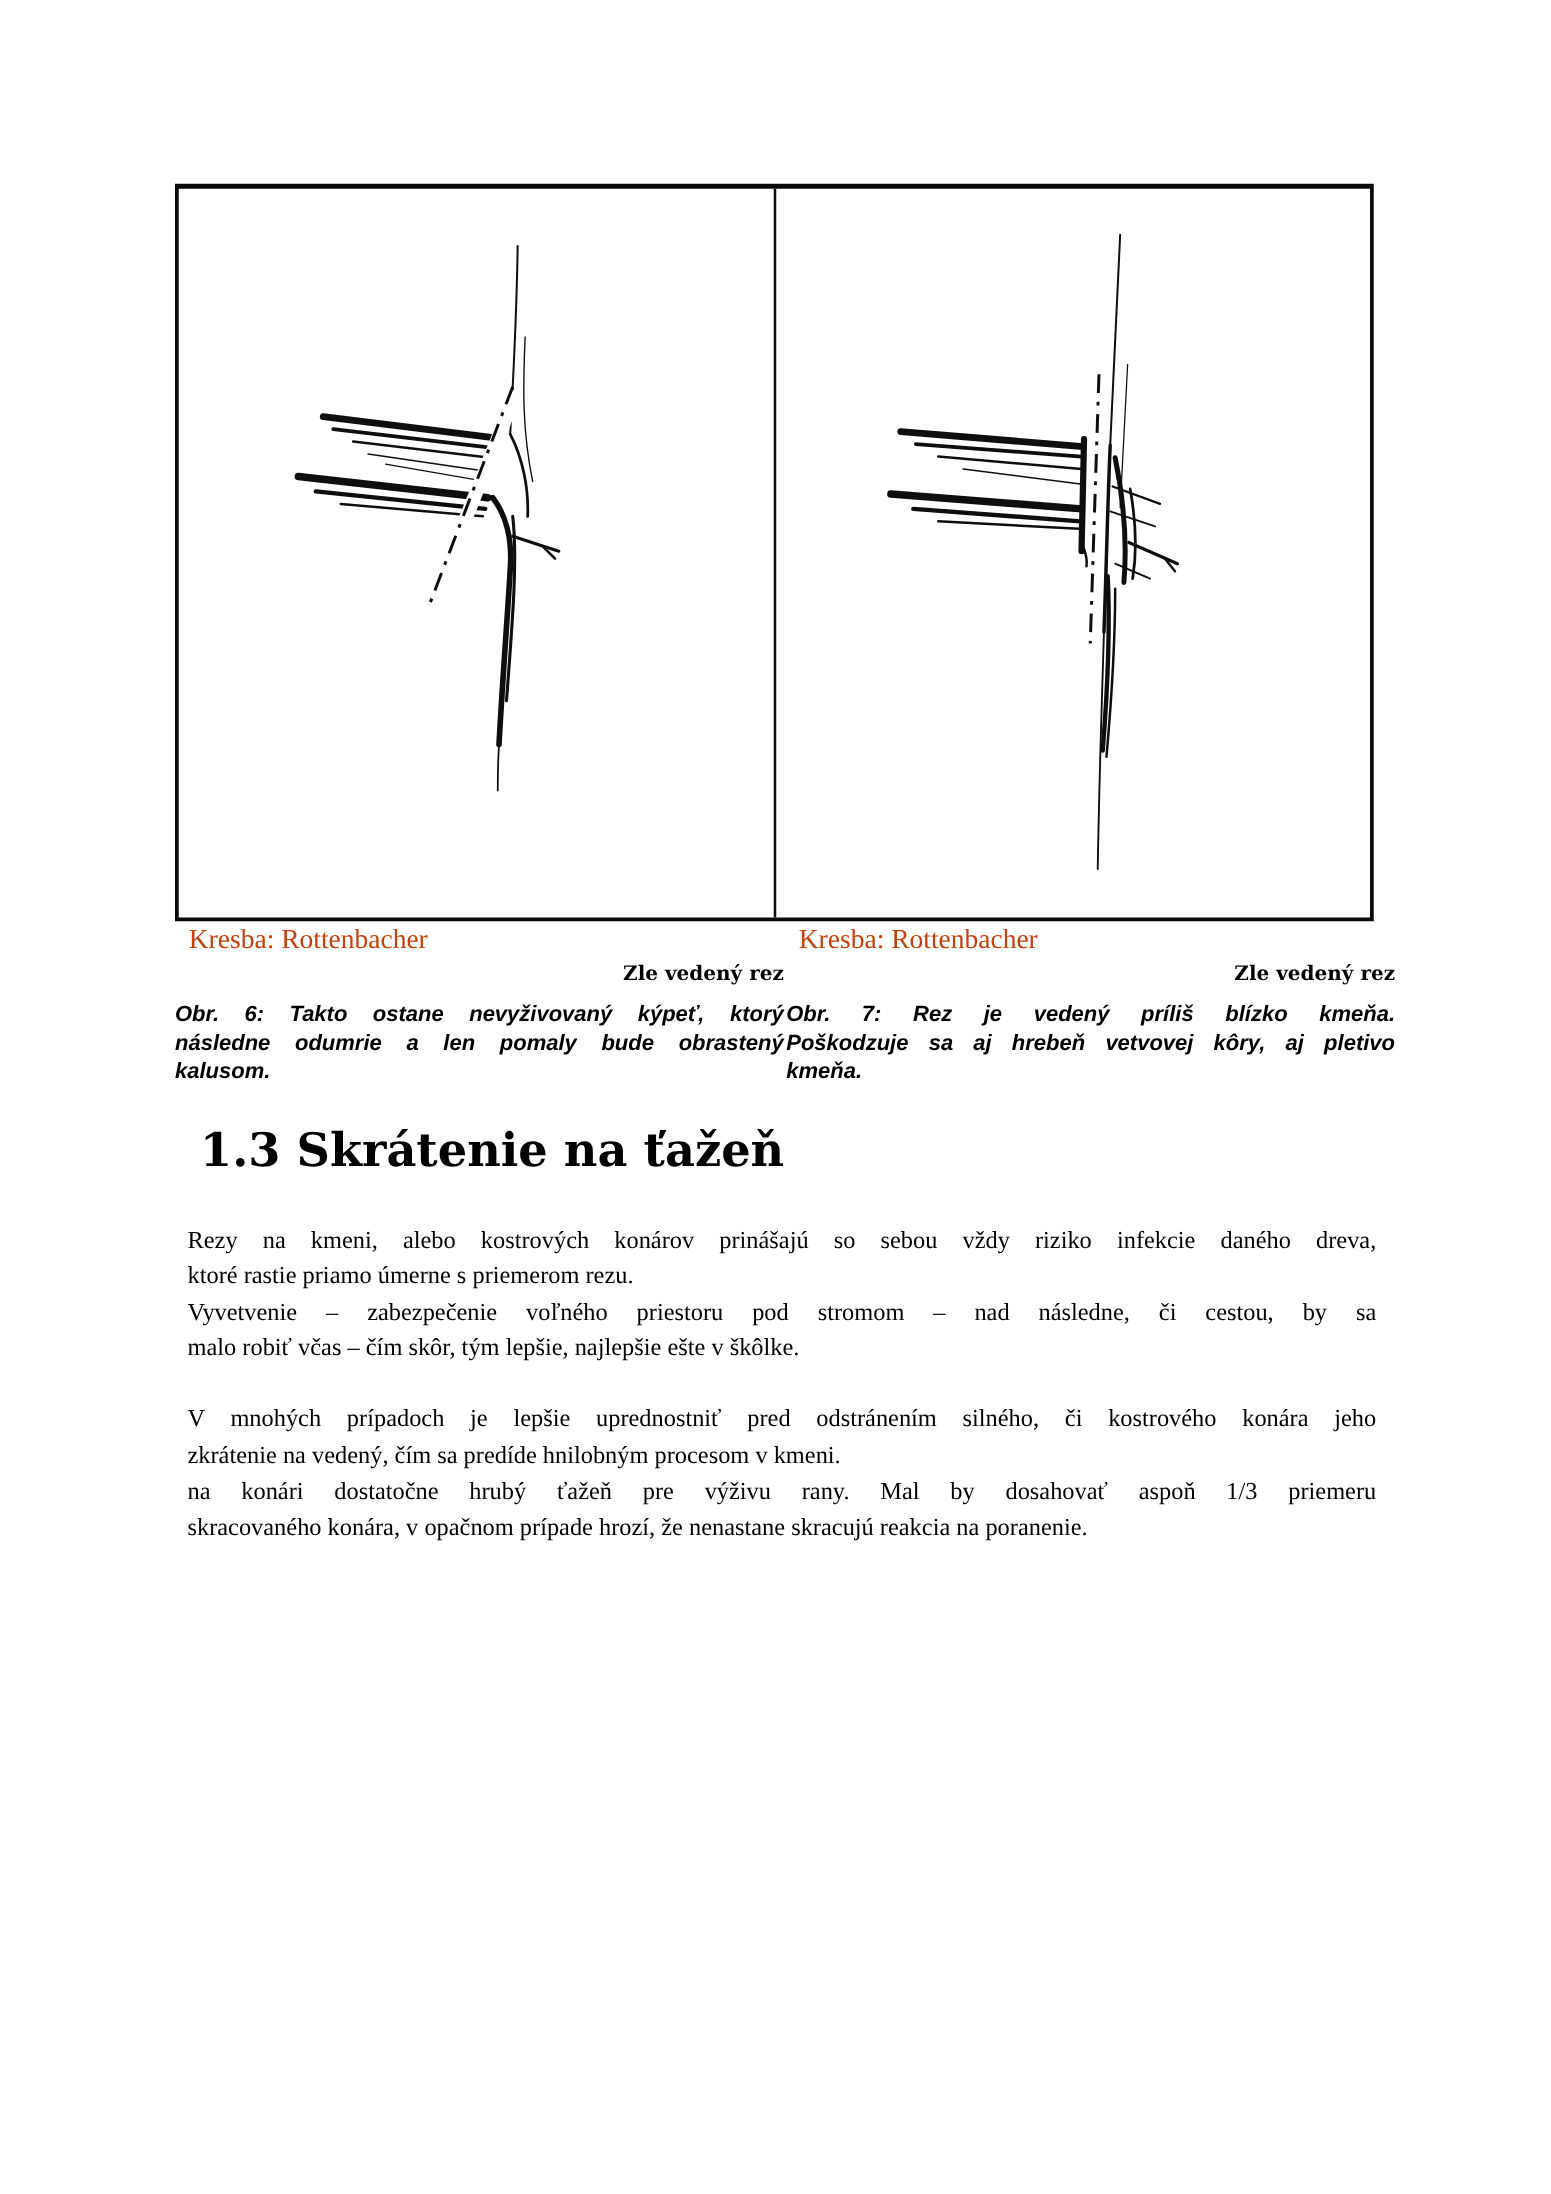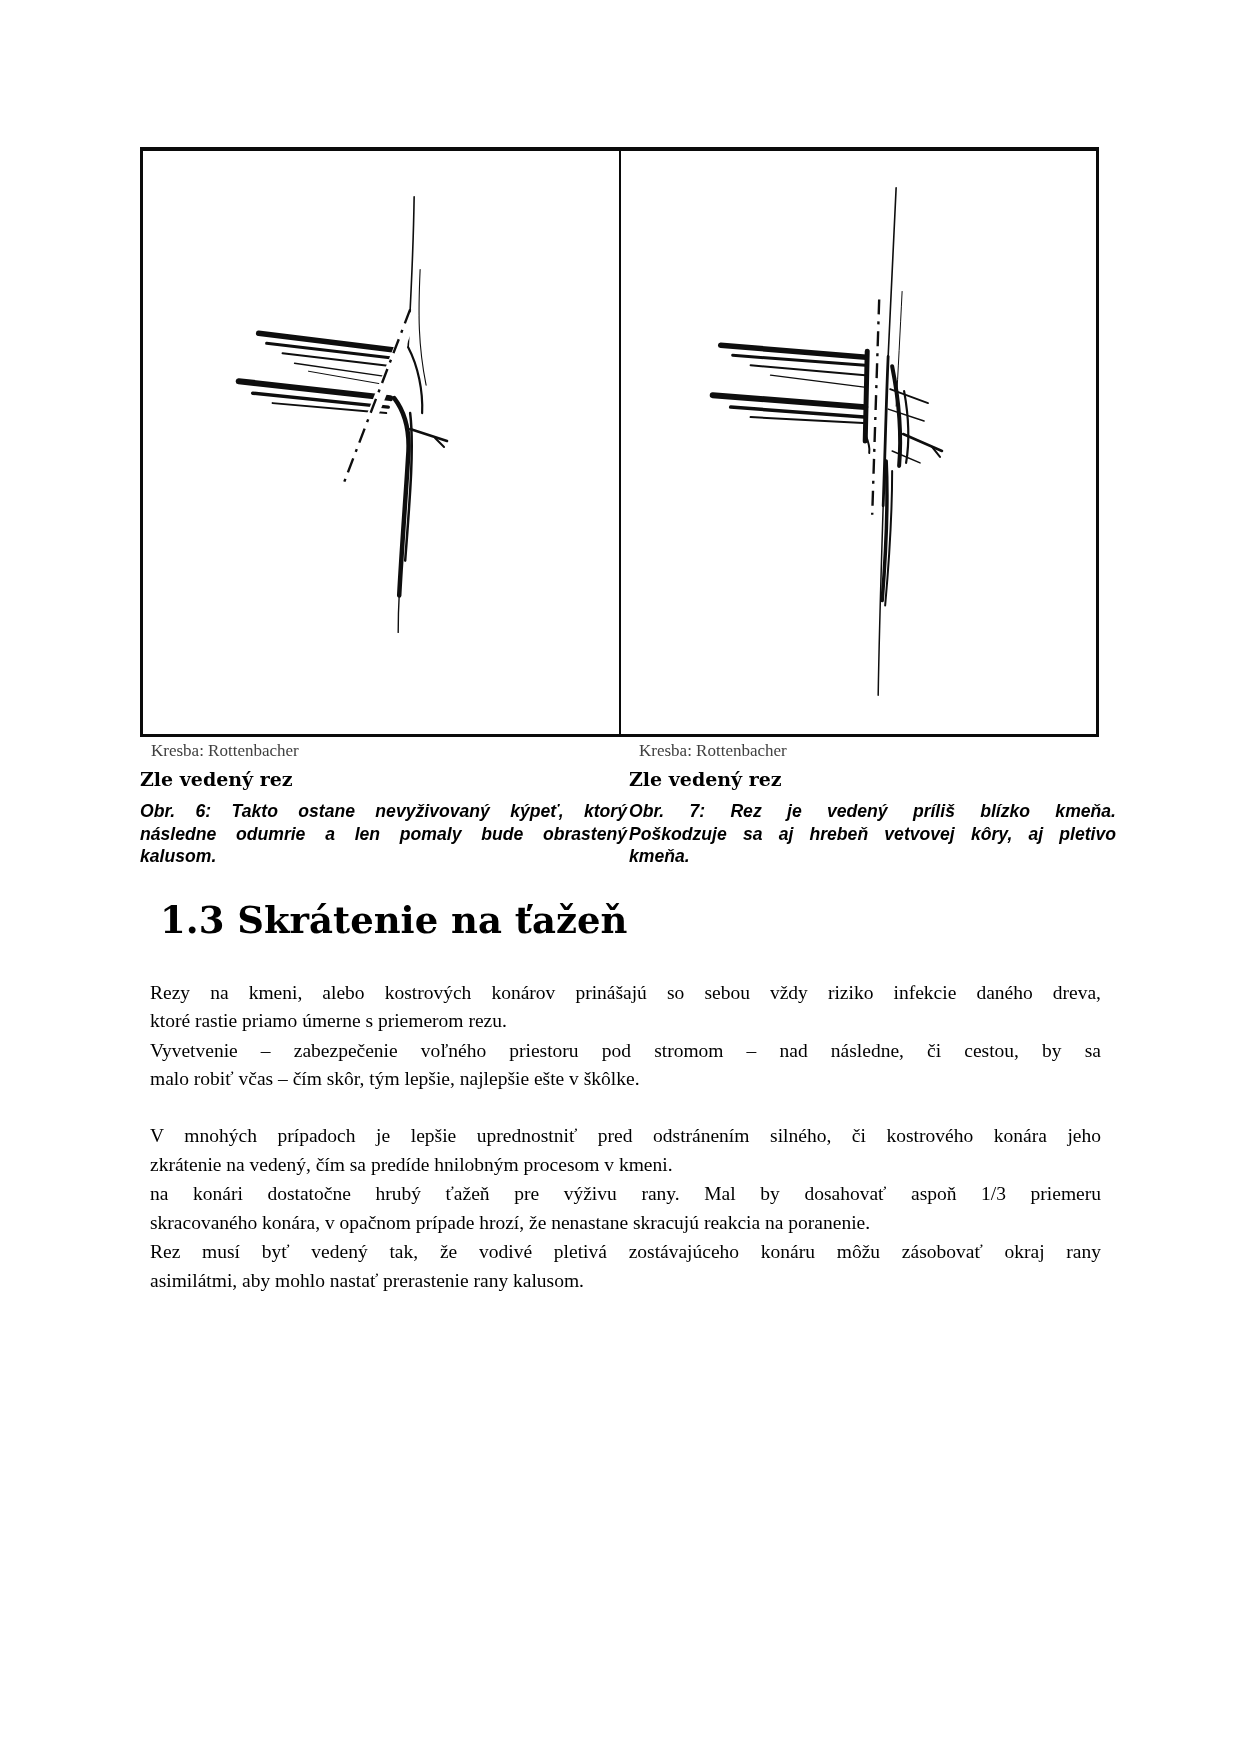--- a/index.html
+++ b/index.html
@@ -17,31 +17,31 @@
     box-sizing:border-box;
     display:flex;
     background:#fff;
   }
   .figure-cell{position:relative;flex:1 1 50%;}
   .figure-cell + .figure-cell{border-left:2px solid #0a0a0a;}
   .figure-cell svg{position:absolute;left:0;top:0;width:100%;height:100%;}
   .credit{
     position:absolute;top:741px;
     font-family:"Liberation Serif",serif;
-    font-size:17px;line-height:20px;color:#404040;
+    font-size:22px;line-height:20px;color:#c2410c;
   }
   .credit.left{left:151px;}
   .credit.right{left:639px;}
   .fig-col{position:absolute;top:767px;width:487px;}
   .fig-col.left{left:140px;}
   .fig-col.right{left:629px;}
   .fig-title{
-    text-align:left;font-weight:bold;
+    text-align:right;font-weight:bold;
     font-family:"DejaVu Serif",serif;
-    font-size:19px;line-height:24px;
+    font-size:16px;line-height:24px;
     margin:0 0 9px 0;
   }
   .fig-caption{
     font-family:"Liberation Sans",sans-serif;
     font-style:italic;font-weight:bold;
     font-size:17.6px;line-height:22.6px;
   }
   .cap-line{text-align:justify;text-align-last:justify;}
   .cap-line.last{text-align-last:left;}
   .heading{
@@ -161,19 +161,15 @@
       <div class="body-line para-end">malo robiť včas – čím skôr, tým lepšie, najlepšie ešte v škôlke.</div>
     </div>
     <div class="para gap-before">
       <div class="body-line">V mnohých prípadoch je lepšie uprednostniť pred odstránením silného, či kostrového konára jeho</div>
       <div class="body-line para-end">zkrátenie na vedený, čím sa predíde hnilobným procesom v kmeni.</div>
     </div>
     <div class="para">
       <div class="body-line">na konári dostatočne hrubý ťažeň pre výživu rany. Mal by dosahovať aspoň 1/3 priemeru</div>
       <div class="body-line para-end">skracovaného konára, v opačnom prípade hrozí, že nenastane skracujú reakcia na poranenie.</div>
     </div>
-    <div class="para">
-      <div class="body-line">Rez musí byť vedený tak, že vodivé pletivá zostávajúceho konáru môžu zásobovať okraj rany</div>
-      <div class="body-line para-end">asimilátmi, aby mohlo nastať prerastenie rany kalusom.</div>
-    </div>
   </div>
 
 </div>
 
 </body></html>

